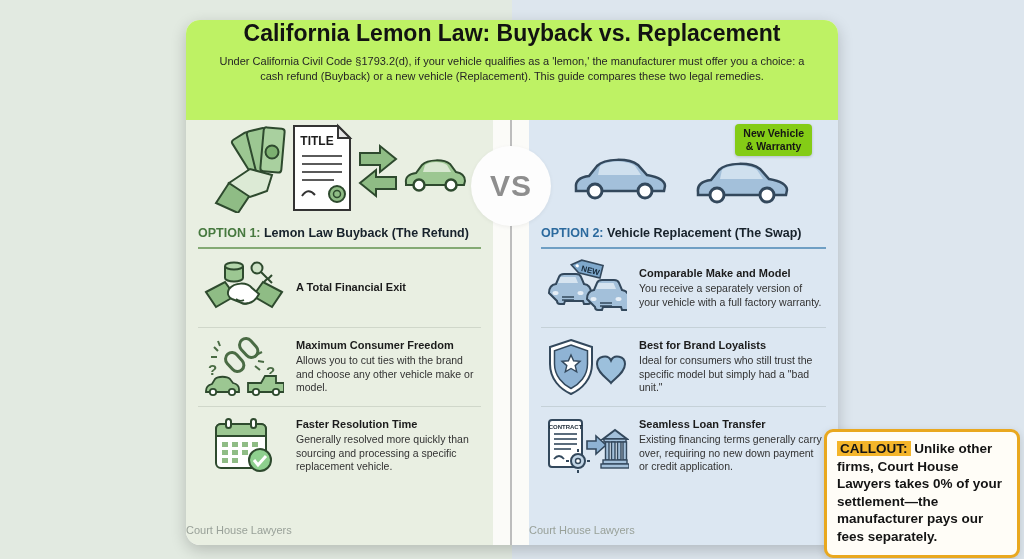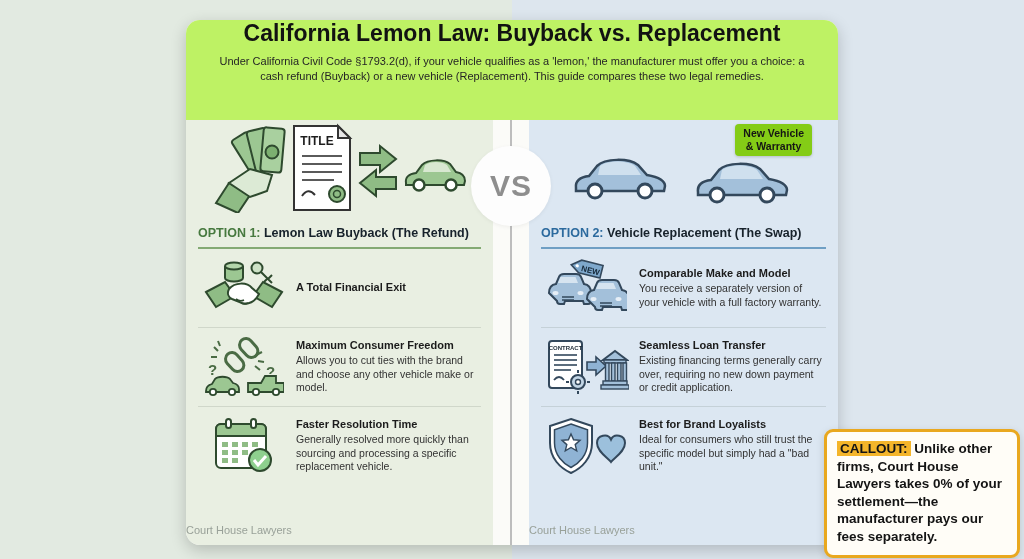--- a/index.html
+++ b/index.html
@@ -253,20 +253,35 @@
             </svg>
           </div>
           <div class="item-text">
             <div class="item-title">Comparable Make and Model</div>
             <div class="item-desc">You receive a separately version of your vehicle with a full factory warranty.</div>
           </div>
         </div>
 
         <div class="item">
           <div class="item-icon">
+            <svg width="80" height="60" viewBox="0 0 80 60">
+              <path d="M24,3 L45,10 V27 C45,42 35,52 24,57 C13,52 3,42 3,27 V10 Z" fill="#ffffff" stroke="#33485c" stroke-width="2"></path>
+              <path d="M24,8 L40.5,13.8 V27 C40.5,39 32,47.5 24,51.5 C16,47.5 7.5,39 7.5,27 V13.8 Z" fill="#8fb3d4" stroke="#33485c" stroke-width="1.5"></path>
+              <polygon points="24,18 26.6,23.8 33,24.4 28.2,28.6 29.7,34.9 24,31.5 18.3,34.9 19.8,28.6 15,24.4 21.4,23.8" fill="#ffffff" stroke="#33485c" stroke-width="1.4"></polygon>
+              <path d="M50,27 c0,-8 11,-10 14,-3.5 c3,-6.5 14,-4.5 14,3.5 c0,9 -11,14.5 -14,19 c-3,-4.5 -14,-10 -14,-19 Z" fill="#9cc0dc" stroke="#33485c" stroke-width="2"></path>
+            </svg>
+          </div>
+          <div class="item-text">
+            <div class="item-title">Best for Brand Loyalists</div>
+            <div class="item-desc">Ideal for consumers who still trust the specific model but simply had a "bad unit."</div>
+          </div>
+        </div>
+
+        <div class="item">
+          <div class="item-icon">
             <svg width="84" height="60" viewBox="0 0 84 60">
               <rect x="4" y="4" width="33" height="47" rx="3" fill="#ffffff" stroke="#33485c" stroke-width="2"></rect>
               <text x="20.5" y="13" font-size="6" font-weight="bold" fill="#1d2a36" text-anchor="middle">CONTRACT</text>
               <g stroke="#33485c" stroke-width="1.6">
                 <line x1="9" y1="18" x2="32" y2="18"></line>
                 <line x1="9" y1="23" x2="32" y2="23"></line>
                 <line x1="9" y1="28" x2="32" y2="28"></line>
                 <line x1="9" y1="33" x2="26" y2="33"></line>
               </g>
               <path d="M9,43 q5,-6 10,0" stroke="#33485c" stroke-width="1.8" fill="none"></path>
@@ -287,35 +302,20 @@
                 <rect x="-2" y="36" width="28" height="4" fill="#a3c0da" stroke="#33485c" stroke-width="1.4"></rect>
               </g>
             </svg>
           </div>
           <div class="item-text">
             <div class="item-title">Seamless Loan Transfer</div>
             <div class="item-desc">Existing financing terms generally carry over, requiring no new down payment or credit application.</div>
           </div>
         </div>
 
-        <div class="item">
-          <div class="item-icon">
-            <svg width="80" height="60" viewBox="0 0 80 60">
-              <path d="M24,3 L45,10 V27 C45,42 35,52 24,57 C13,52 3,42 3,27 V10 Z" fill="#ffffff" stroke="#33485c" stroke-width="2"></path>
-              <path d="M24,8 L40.5,13.8 V27 C40.5,39 32,47.5 24,51.5 C16,47.5 7.5,39 7.5,27 V13.8 Z" fill="#8fb3d4" stroke="#33485c" stroke-width="1.5"></path>
-              <polygon points="24,18 26.6,23.8 33,24.4 28.2,28.6 29.7,34.9 24,31.5 18.3,34.9 19.8,28.6 15,24.4 21.4,23.8" fill="#ffffff" stroke="#33485c" stroke-width="1.4"></polygon>
-              <path d="M50,27 c0,-8 11,-10 14,-3.5 c3,-6.5 14,-4.5 14,3.5 c0,9 -11,14.5 -14,19 c-3,-4.5 -14,-10 -14,-19 Z" fill="#9cc0dc" stroke="#33485c" stroke-width="2"></path>
-            </svg>
-          </div>
-          <div class="item-text">
-            <div class="item-title">Best for Brand Loyalists</div>
-            <div class="item-desc">Ideal for consumers who still trust the specific model but simply had a "bad unit."</div>
-          </div>
-        </div>
-
       </div>
       <div class="col-footer">Court House Lawyers</div>
     </div>
 
   </div>
 </div>
 
 <div class="callout">
   <span class="hl">CALLOUT:</span><span> Unlike other firms, Court House Lawyers takes 0% of your settlement—the manufacturer pays our fees separately.</span>
 </div>

